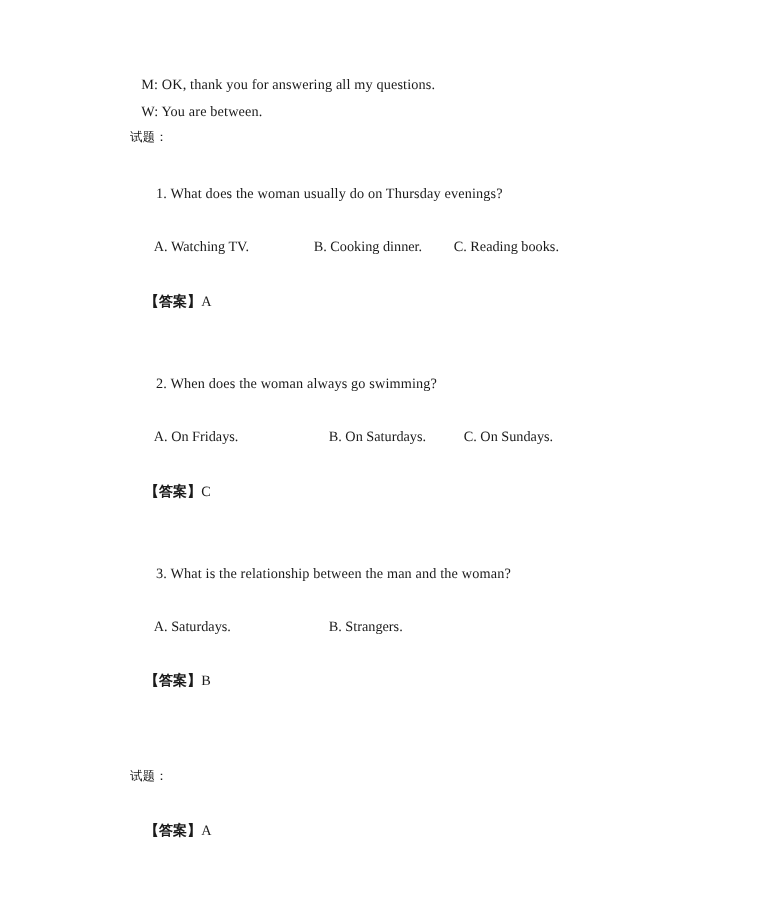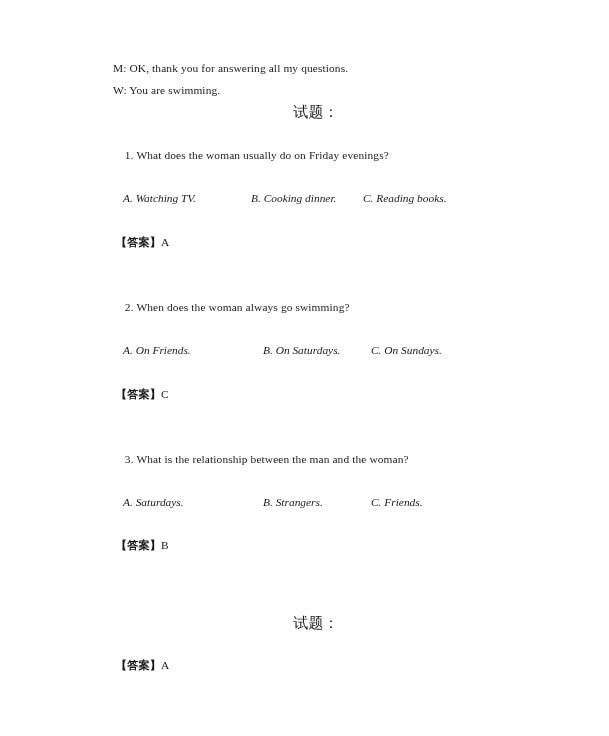--- a/index.html
+++ b/index.html
@@ -26,23 +26,22 @@
     font-size: 11.4px;
     line-height: 21.7px;
     white-space: pre-wrap;
     letter-spacing: 0.01em;
   }
   
   .ind-0 { padding-left: 0; }
   .ind-1 { padding-left: 9px; }
 
   .cn {
-    font-family: Liberation Sans, sans-serif;
-    font-size: 15px;
-    text-align: center;
+    font-family: Liberation Mono, monospace;
+    font-size: 10px;
   }
   .cn-b {
     font-family: Liberation Serif, serif;
     font-size: 11.2px;
     font-weight: bold;
   }
   .ex-head {
     font-size: 11.4px;
     line-height: 21.7px;
   }
@@ -63,65 +62,64 @@
     font-size: 11.4px;
     line-height: 21.7px;
     padding-left: 19px;
   }
   .opts.wide {
     grid-template-columns: 140px 108px 1fr;
   }
   .opts.ex3 {
     grid-template-columns: 155px 155px 1fr;
   }
-  .opt { white-space: pre; font-style: italic; }
+  .opt { white-space: pre; }
 
   .u { text-decoration: underline; }
 </style>
 </head>
 <body>
 
 <div class="page">
 
   <div class="line ind-1">M: OK, thank you for answering all my questions.</div>
-  <div class="line ind-1">W: You are swimming.</div>
+  <div class="line ind-1">W: You are between.</div>
 
   <div class="line ind-0 cn">试题：</div>
 
   <div class="line ind-1">
-    <span>1.</span><span> </span><span>What does the woman usually do on Friday evenings?</span>
+    <span>1.</span><span> </span><span>What does the woman usually do on Thursday evenings?</span>
   </div>
   <div class="opts">
     <span class="opt">A. Watching TV.</span>
     <span class="opt">B. Cooking dinner.</span>
     <span class="opt">C. Reading books.</span>
   </div>
   <div class="line ind-0">
     <span class="cn-b">【答案】</span><span>A</span>
   </div>
 
   <div class="line ind-1">
     <span>2.</span><span> </span><span>When does the woman always go swimming?</span>
   </div>
   <div class="opts wide">
-    <span class="opt">A. On Friends.</span>
+    <span class="opt">A. On Fridays.</span>
     <span class="opt">B. On Saturdays.</span>
     <span class="opt">C. On Sundays.</span>
   </div>
   <div class="line ind-0">
     <span class="cn-b">【答案】</span><span>C</span>
   </div>
 
   <div class="line ind-1">
     <span>3.</span><span> </span><span>What is the relationship between the man and the woman?</span>
   </div>
   <div class="opts wide">
     <span class="opt">A. Saturdays.</span>
     <span class="opt">B. Strangers.</span>
-    <span class="opt">C. Friends.</span>
   </div>
   <div class="line ind-0">
     <span class="cn-b">【答案】</span><span>B</span>
   </div>
 
   <div class="spacer"></div>
   <div class="spacer-sm"></div>
 
   <div class="line ind-0 cn">试题：</div>
   <div class="line ind-0">

